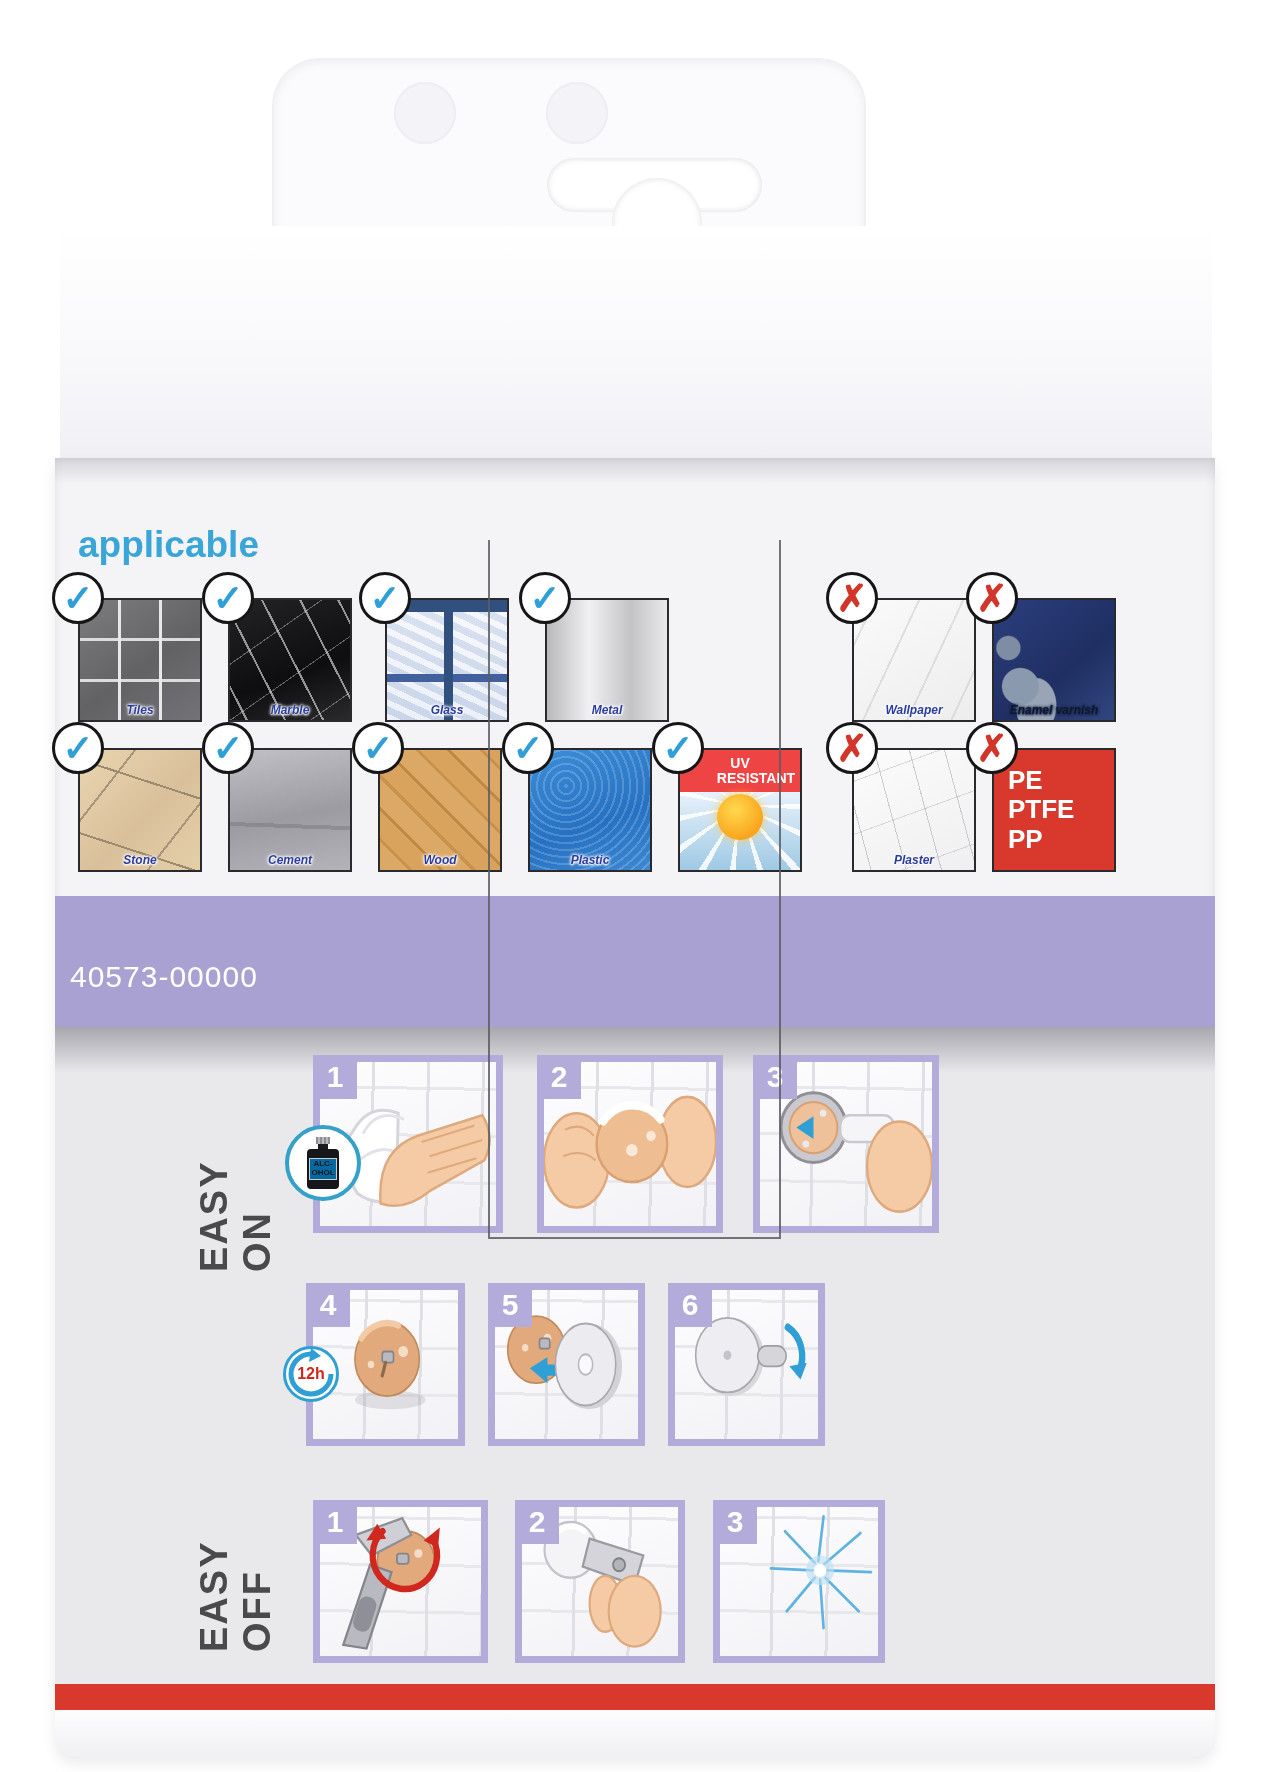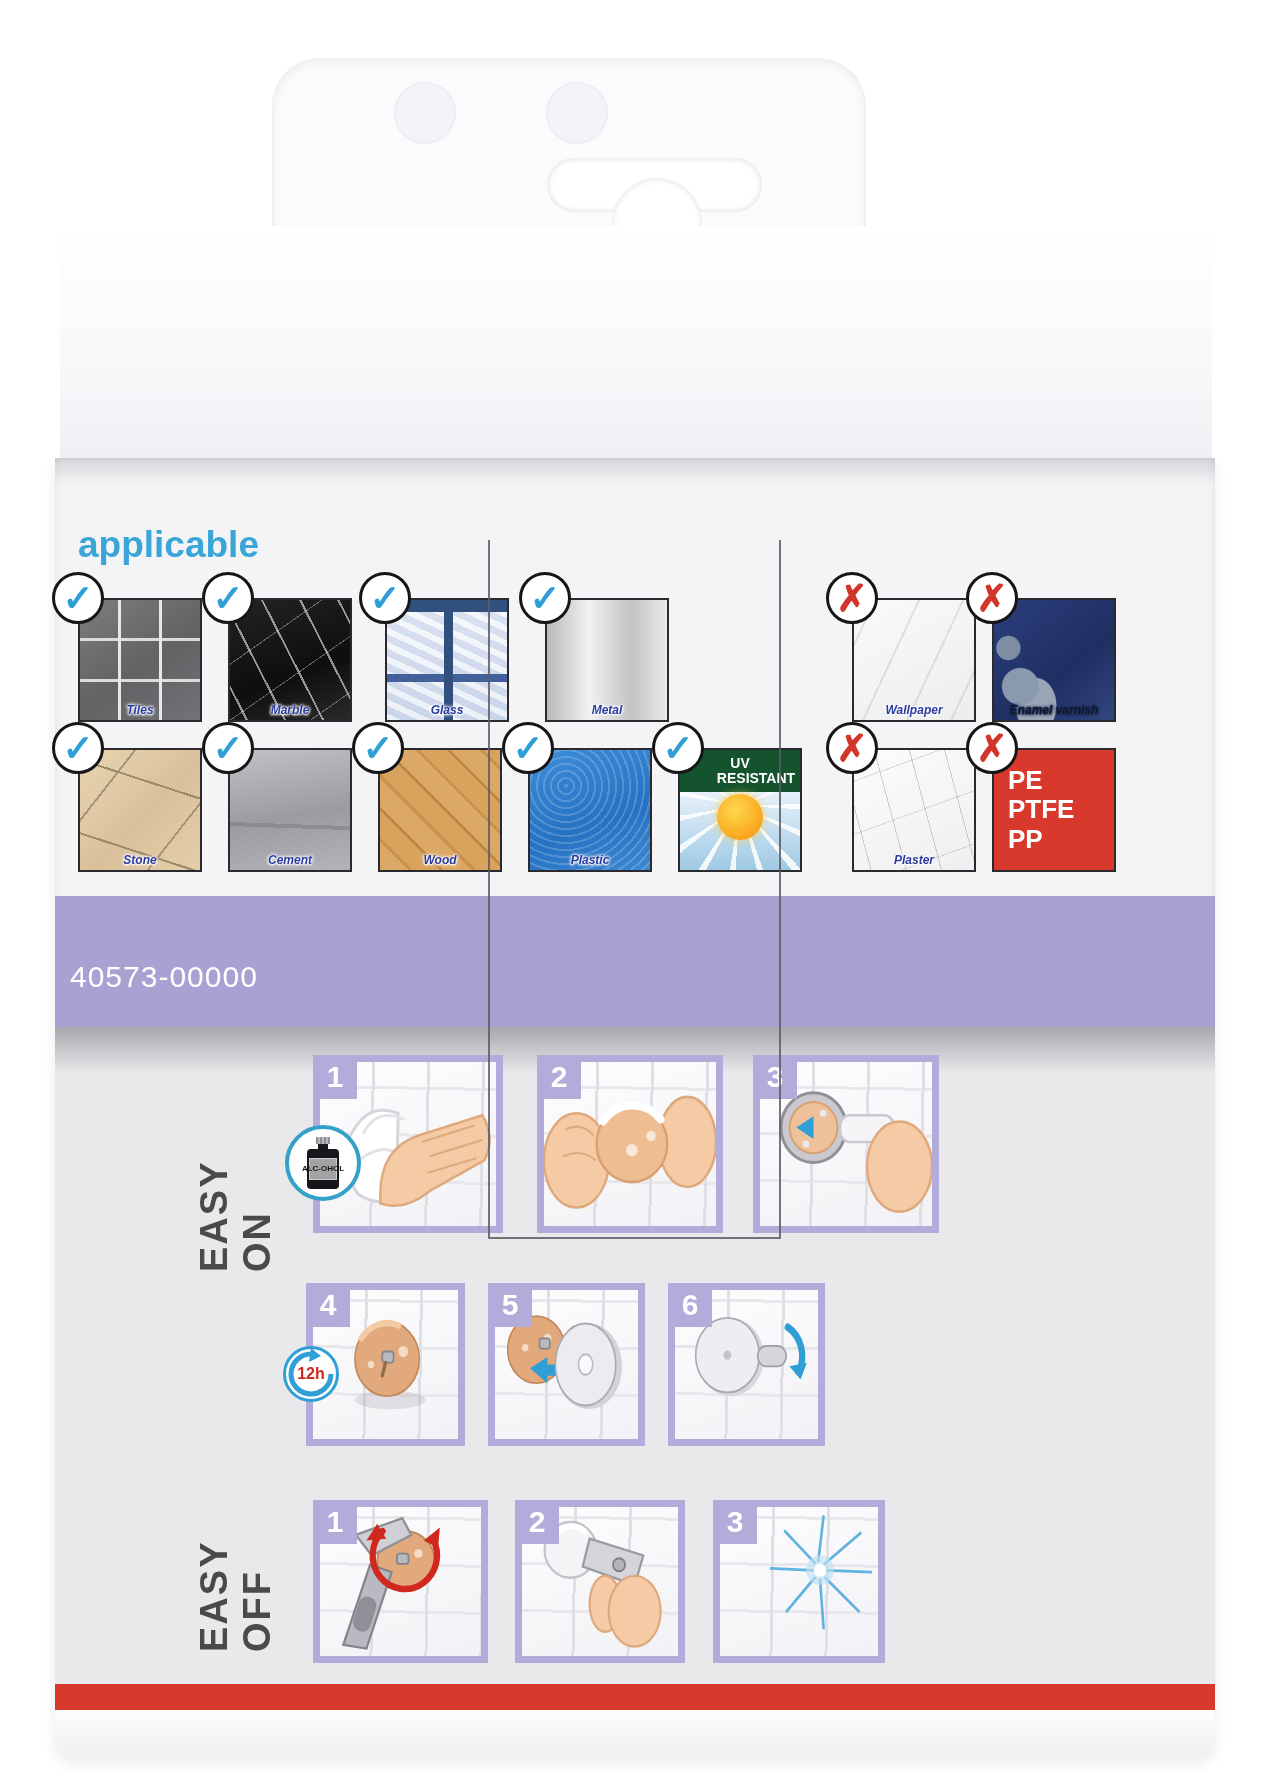--- a/index.html
+++ b/index.html
@@ -82,21 +82,21 @@
       radial-gradient(circle at 12% 40%,#7f8da3 0 9%,transparent 10%),
       radial-gradient(ellipse at 35% 88%,#99a5b6 0 18%,transparent 19%),
       linear-gradient(140deg,#2c3f7d,#1f2f63 60%,#32467f);}
   .sw-plaster{background:
       repeating-linear-gradient(75deg,transparent 0 16px,rgba(150,150,158,.45) 16px 17px,transparent 17px 34px),
       repeating-linear-gradient(-20deg,transparent 0 24px,rgba(170,170,178,.4) 24px 25px,transparent 25px 50px),
       linear-gradient(150deg,#fcfcfc,#efeff1);}
   .sw-pe{background:#d8392c;display:flex;flex-direction:column;justify-content:center;
       padding-left:14px;box-sizing:border-box;gap:2px;}
   .sw-pe span{color:#fff;font-weight:bold;font-size:26px;line-height:1.05;}
-  .sw-uv .uv-head{position:absolute;left:0;right:0;top:0;height:42px;background:#14532d;
+  .sw-uv .uv-head{position:absolute;left:0;right:0;top:0;height:42px;background:#ef4444;
       display:flex;flex-direction:column;align-items:center;justify-content:center;}
   .sw-uv .uv-head span{color:#fff;font-weight:bold;line-height:1.05;}
   .uv-l1{font-size:14px;}.uv-l2{font-size:14px;padding-left:32px;}
   .sw-uv .uv-sky{position:absolute;left:0;right:0;top:42px;bottom:0;
       background:linear-gradient(180deg,#e8f2fb,#9fc9e4);}
   .uv-rays{position:absolute;inset:0;
       background:repeating-conic-gradient(from -8deg at 50% 18%,rgba(255,255,255,.85) 0deg 5deg,rgba(255,255,255,0) 5deg 24deg);}
   .uv-sun{position:absolute;left:50%;top:2px;width:46px;height:46px;margin-left:-23px;border-radius:50%;
       background:radial-gradient(circle at 40% 35%,#ffd84d,#f9a61e 70%,#ef8c12);box-shadow:0 0 10px rgba(255,200,60,.8);}
 
@@ -125,22 +125,22 @@
 
   
   .round-icon{border-radius:50%;background:#fff;z-index:6;display:flex;align-items:center;justify-content:center;}
   .alc{left:285px;top:1125px;width:76px;height:76px;border:4px solid #35a0c8;box-sizing:border-box;
       flex-direction:column;}
   .bottle{display:flex;flex-direction:column;align-items:center;}
   .bottle-cap{width:14px;height:7px;background:repeating-linear-gradient(90deg,#8d8d94 0 2px,#b9b9bf 2px 4px);}
   .bottle-neck{width:10px;height:5px;background:#1a1a1e;}
   .bottle-body{width:32px;height:40px;background:#17171b;border-radius:4px;position:relative;
       display:flex;align-items:center;justify-content:center;}
-  .bottle-label{width:26px;height:20px;background:#a3a3a3;border:1px solid #caccd2;
-      display:flex;flex-direction:row;align-items:center;justify-content:center;}
+  .bottle-label{width:26px;height:20px;background:#0369a1;border:1px solid #caccd2;
+      display:flex;flex-direction:column;align-items:center;justify-content:center;}
   .bottle-label span{font-size:8px;font-weight:bold;color:#17171b;line-height:1.1;}
   .wait12{left:283px;top:1346px;width:56px;height:56px;border:3px solid #2f9fd6;box-sizing:border-box;
       position:absolute;}
   .wait12 svg{position:absolute;inset:-3px;width:56px;height:56px;}
   .wait12 .t12{position:absolute;inset:0;display:flex;align-items:center;justify-content:center;
       font-size:16px;font-weight:bold;color:#d0281e;}
 
   
   .red-band{left:55px;top:1684px;width:1160px;height:26px;background:#d8392c;}
   .bottom-strip{left:55px;top:1710px;width:1160px;height:48px;background:linear-gradient(180deg,#fdfdfe,#f0f0f3);

